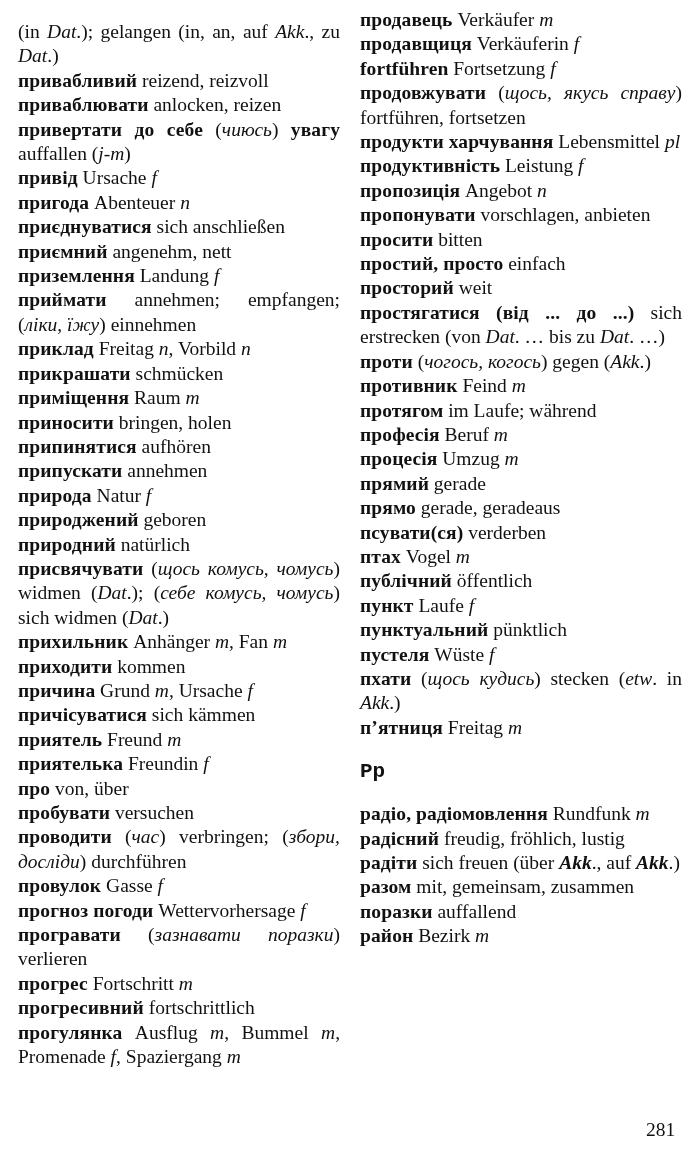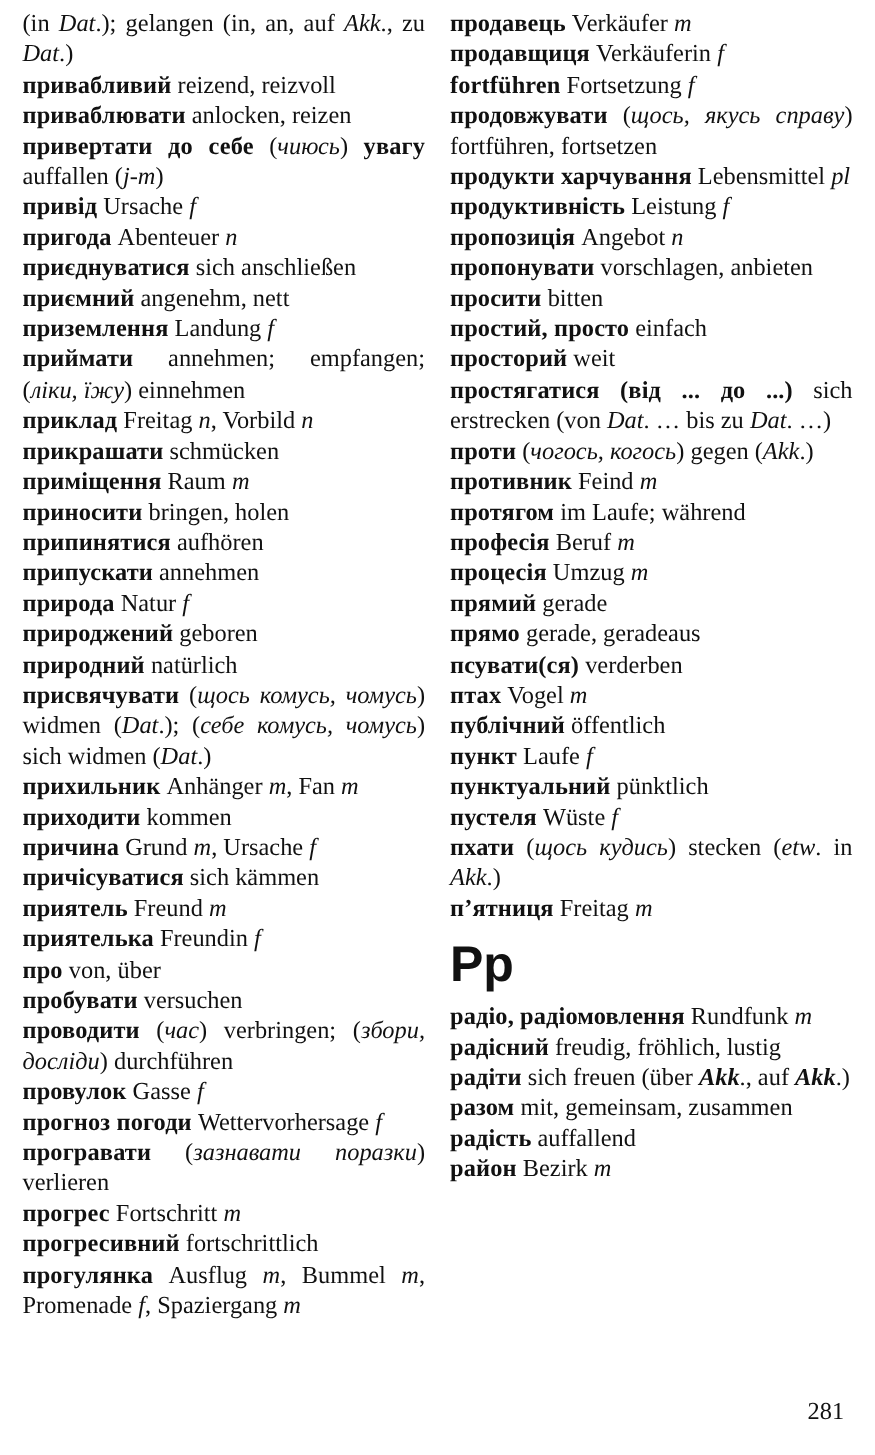--- a/index.html
+++ b/index.html
@@ -5,29 +5,29 @@
   html, body { margin:0; padding:0; }
   body {
     width:700px; height:1164px; background:#ffffff; color:#111;
     font-family:"Liberation Serif", "DejaVu Serif", serif;
     position:relative; overflow:hidden;
   }
   .col {
     position:absolute; top:8px; width:322px;
     font-size:19.5px; line-height:24.4px;
   }
-  #col-left { left:18px; }
+  #col-left { left:18px;margin-top:12px; }
   #col-right { left:360px; }
   .entry { text-align:justify; text-align-last:left; }
   .entry .hw { font-weight:bold; letter-spacing:0.1px; }
   .entry .it { font-style:italic; }
   .entry .bi { font-weight:bold; font-style:italic; }
   .section-heading {
-    font-family:Liberation Sans, sans-serif;
-    font-weight:bold; font-size:40px; line-height:36px;
+    font-family:Liberation Mono, monospace;
+    font-weight:bold; font-size:21px; line-height:36px;
     margin:14px 0 12px 0;
   }
   #page-number {
     position:absolute; left:646px; top:1118px;
     font-size:19.5px; line-height:24px;
   }
 </style>
 </head>
 <body>
 
@@ -98,18 +98,18 @@
       <div class="entry"><span class="hw">пустеля</span><span> Wüste </span><span class="it">f</span></div>
       <div class="entry"><span class="hw">пхати</span><span> (</span><span class="it">щось кудись</span><span>) stecken (</span><span class="it">etw</span><span>. in </span><span class="it">Akk</span><span>.)</span></div>
       <div class="entry"><span class="hw">п’ятниця</span><span> Freitag </span><span class="it">m</span></div>
     </div>
   <div class="section-heading">Pp</div>
   <div id="right-entries-after">
       <div class="entry"><span class="hw">радіо, радіомовлення</span><span> Rundfunk </span><span class="it">m</span></div>
       <div class="entry"><span class="hw">радісний</span><span> freudig, fröhlich, lustig</span></div>
       <div class="entry"><span class="hw">радіти</span><span> sich freuen (über </span><span class="bi">Akk</span><span>., auf </span><span class="bi">Akk</span><span>.)</span></div>
       <div class="entry"><span class="hw">разом</span><span> mit, gemeinsam, zusammen</span></div>
-      <div class="entry"><span class="hw">радість</span><span> auffallend</span></div>
+      <div class="entry"><span class="hw">поразки</span><span> auffallend</span></div>
       <div class="entry"><span class="hw">район</span><span> Bezirk </span><span class="it">m</span></div>
     </div>
 </div>
 
 <div id="page-number">281</div>
 
 </body></html>

